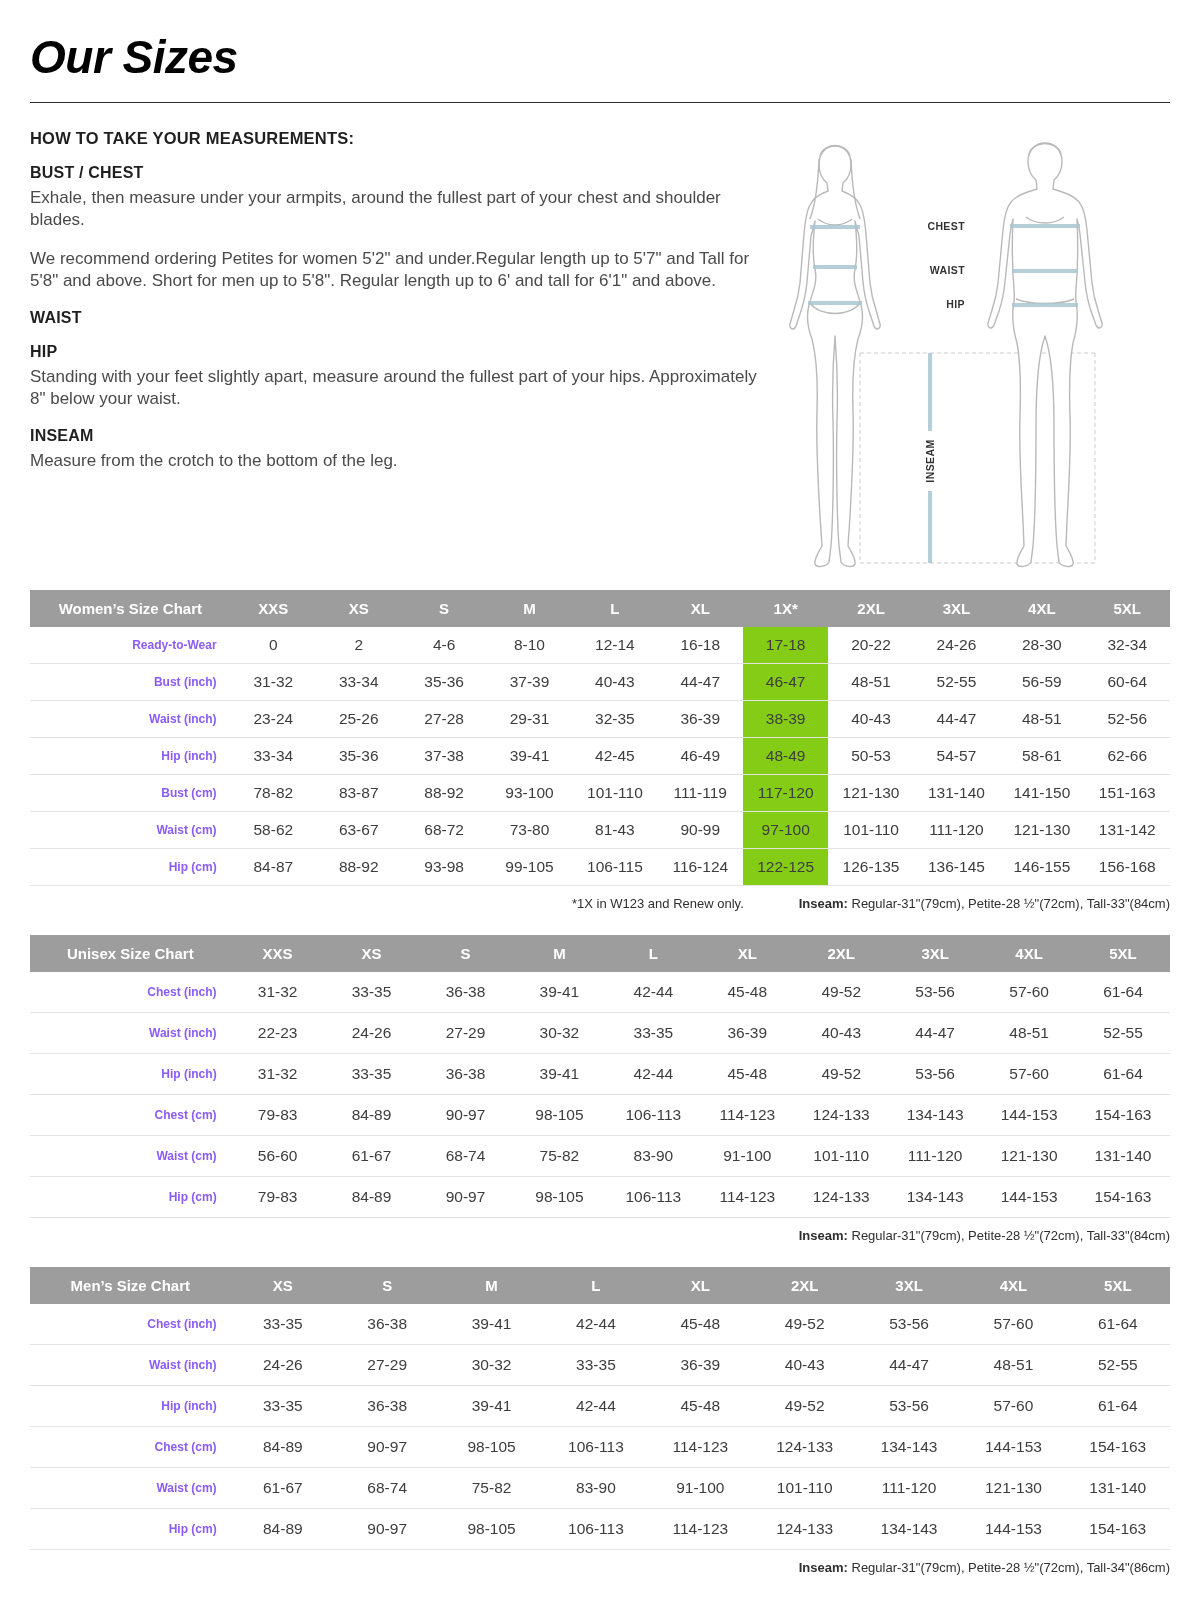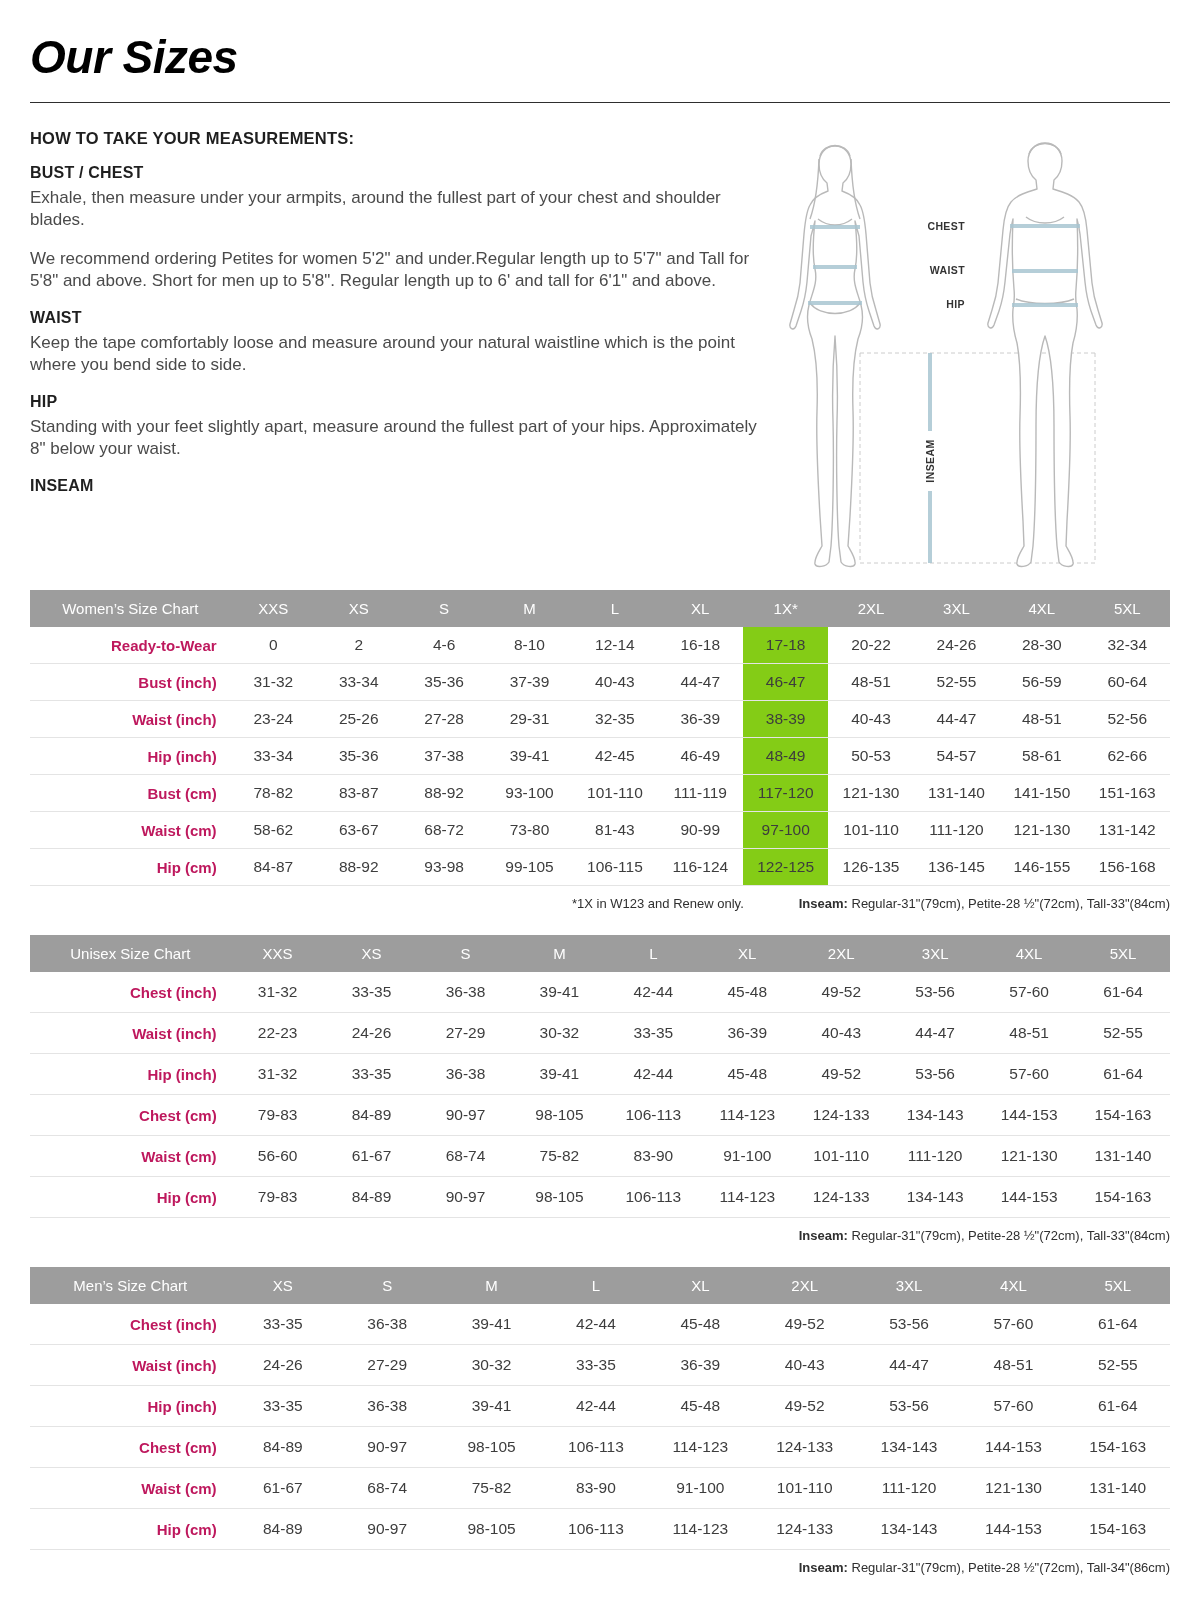--- a/index.html
+++ b/index.html
@@ -55,32 +55,32 @@
   table.size-table {
     width: 100%;
     border-collapse: collapse;
     table-layout: fixed;
     margin-top: 4px;
   }
   table.size-table thead th {
     background: #9d9d9d;
     color: #ffffff;
     font-size: 15px;
-    font-weight: 400;
+    font-weight: 700;
     text-align: center;
     padding: 10px 3px;
   }
   table.size-table thead th.chart-title { font-size: 15px; }
   table.size-table th:first-child { width: 17.6%; }
   table.size-table tbody th {
     text-align: right;
     padding: 9px 14px 9px 2px;
-    font-size: 15px;
+    font-size: 12px;
     font-weight: 700;
-    color: #be185d;
+    color: #8b5cf6;
     border-bottom: 1px solid #e4e4e4;
   }
   table.size-table tbody td {
     text-align: center;
     font-size: 15.5px;
     color: #3d3d3d;
     padding: 9px 2px;
     border-bottom: 1px solid #e4e4e4;
   }
   table.size-table.roomy tbody th,
@@ -112,28 +112,28 @@
 
       <div class="m-item">
         <h3>BUST / CHEST</h3>
         <p>Exhale, then measure under your armpits, around the fullest part of your chest and shoulder blades.</p>
       </div>
       <div class="m-item">
         <p>We recommend ordering Petites for women 5'2" and under.Regular length up to 5'7" and Tall for 5'8" and above. Short for men up to 5'8". Regular length up to 6' and tall for 6'1" and above.</p>
       </div>
       <div class="m-item">
         <h3>WAIST</h3>
-        <p>Keep the tape comfortably loose and measure around your natural waistline which is the point where you bend side to side.</p>
       </div>
       <div class="m-item">
         <h3>HIP</h3>
         <p>Standing with your feet slightly apart, measure around the fullest part of your hips. Approximately 8" below your waist.</p>
       </div>
       <div class="m-item">
         <h3>INSEAM</h3>
+        <p>Measure from the crotch to the bottom of the leg.</p>
       </div>
     </div>
 
     <div class="figure">
       <svg width="395" height="455" viewBox="0 0 395 455">
 
         <g stroke="#cccccc" stroke-width="1" stroke-dasharray="4 3" fill="none">
           <line x1="100" y1="222" x2="335" y2="222"></line>
           <line x1="100" y1="222" x2="100" y2="432"></line>
           <line x1="100" y1="432" x2="335" y2="432"></line>

